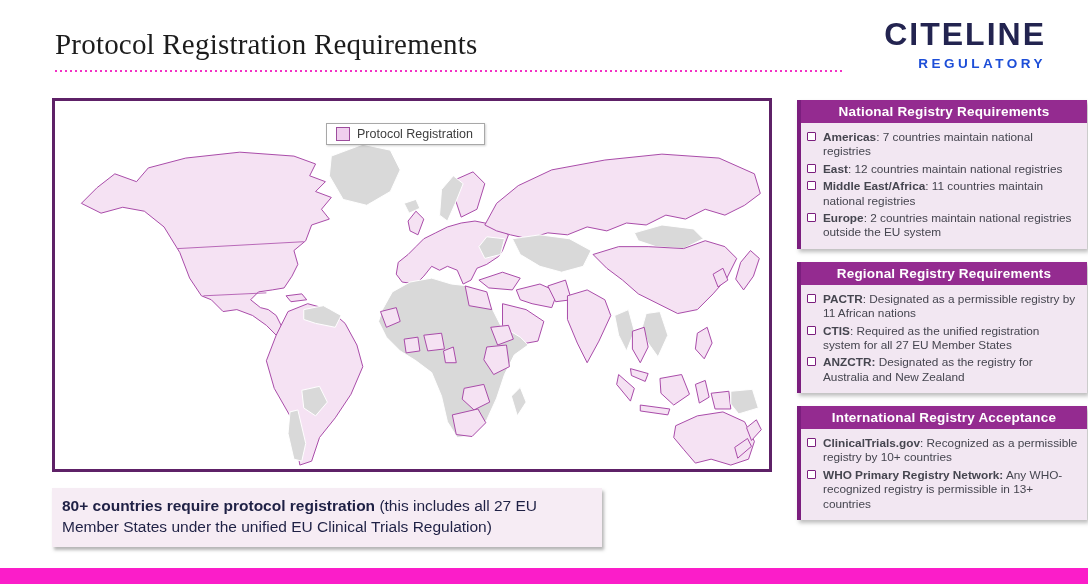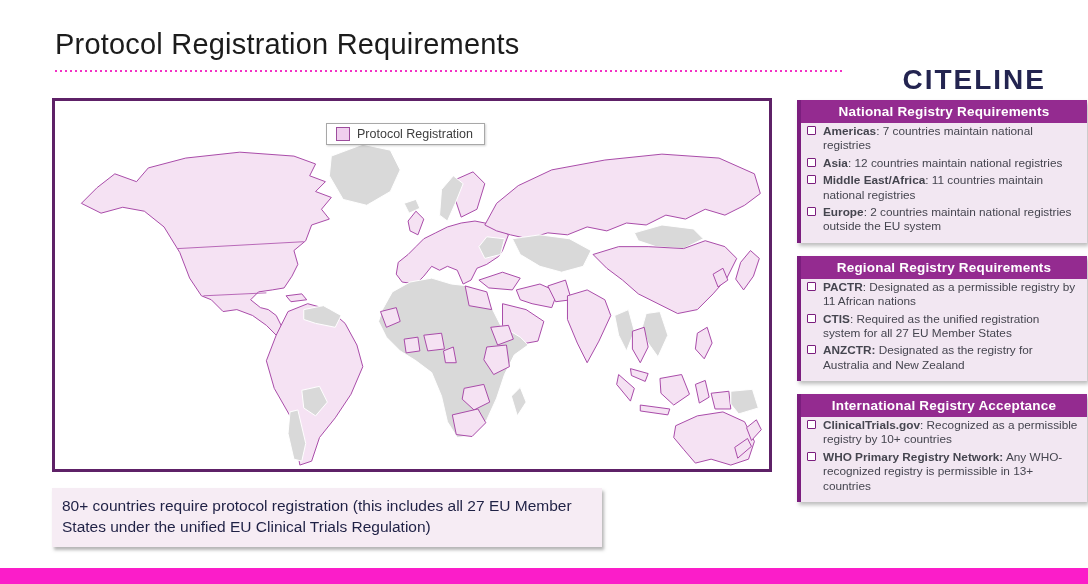--- a/index.html
+++ b/index.html
@@ -1,25 +1,25 @@
 <!DOCTYPE html>
 <html><head>
 <meta charset="utf-8">
 <style>
   html,body { margin:0; padding:0; background:#ffffff; }
   .slide { position:relative; width:1088px; height:584px; background:#ffffff;
            font-family:"Liberation Sans", sans-serif; overflow:hidden; }
 
   
   .title { position:absolute; left:55px; top:28px; font-size:29px; color:#1c1c1c;
-           font-weight:400; letter-spacing:0.2px; }
+           font-weight:400; letter-spacing:0.2px;font-family:Liberation Serif, serif; }
   .dotted-rule { position:absolute; left:55px; top:70px; width:789px; height:2px;
            background:repeating-linear-gradient(90deg,#f233c5 0 2px,transparent 2px 5px); }
   .logo { position:absolute; right:42px; top:16px; width:170px; }
-  .logo-main { font-size:28px; font-weight:700; color:#232450; letter-spacing:2px; text-align:right;margin-top:48px; }
+  .logo-main { font-size:32px; font-weight:700; color:#232450; letter-spacing:2px; text-align:right; }
   .logo-sub  { font-size:13.5px; font-weight:700; color:#1d4ed8; letter-spacing:3.5px;
                text-align:right; margin-top:3px; }
 
   
   .map-panel { position:absolute; left:52px; top:98px; width:720px; height:374px;
                border:3px solid #5e2167; background:#fff; box-sizing:border-box; }
   .map-panel svg { position:absolute; left:0; top:0; }
   .pk { fill:#f5e2f3; stroke:#a748a7; stroke-width:1; stroke-linejoin:round; }
   .gy { fill:#d9d9d9; stroke:#ffffff; stroke-width:1; stroke-linejoin:round; }
   .bd { fill:none; stroke:#a748a7; stroke-width:0.8; }
@@ -28,33 +28,33 @@
             box-shadow:1px 1px 2px rgba(0,0,0,0.18); }
   .legend-swatch { width:12px; height:12px; background:#f0cfee; border:1.5px solid #9d4c9d; }
   .legend-label { font-size:12.5px; color:#3e3e3e; white-space:nowrap; }
 
   
   .aside { position:absolute; left:797px; top:100px; width:290px; }
   .info-box { background:#f2e7f2; border-left:4px solid #7b1e7e;
               box-shadow:2px 3px 4px rgba(90,90,90,0.4); margin-bottom:13px; }
   .info-box-header { background:#942b90; color:#ffffff; font-weight:700; font-size:13.5px;
               text-align:center; padding:4px 2px; letter-spacing:0.2px; }
-  .info-box-body { padding:1px 7px 9px 6px; }
+  .info-box-body { padding:7px 7px 9px 6px; }
   .info-item { display:flex; gap:7px; font-size:11.8px; color:#45454f; line-height:1.22;
               margin-bottom:3px; }
   .info-item:last-child { margin-bottom:0;justify-content:center; }
   .bullet { flex:0 0 auto; width:7px; height:7px; border:1.7px solid #7b1e7e;
               margin-top:2px; border-radius:1px; background:#fff; }
   .term { font-weight:700; }
 
   
   .footnote { position:absolute; left:52px; top:488px; width:530px; background:#f6ecf4;
               padding:8px 10px 9px 10px; font-size:15.5px; color:#1f2145; line-height:1.35;
               box-shadow:2px 3px 3px rgba(110,110,110,0.5); }
-  .footnote .bold { font-weight:400; }
+  .footnote .bold { font-weight:700; }
 
   
   .bottom-bar { position:absolute; left:0; top:568px; width:1088px; height:16px; background:#fb1dc9; }
 </style>
 </head>
 <body>
 
 <div class="slide">
 
   <div class="title">Protocol Registration Requirements</div>
@@ -131,21 +131,21 @@
 
     <div class="info-box">
       <div class="info-box-header">National Registry Requirements</div>
       <div class="info-box-body">
         <div class="info-item">
           <span class="bullet"></span>
           <span><span class="term">Americas</span><span>: 7 countries maintain national registries</span></span>
         </div>
         <div class="info-item">
           <span class="bullet"></span>
-          <span><span class="term">Asia</span><span>: 12 countries maintain national registries</span></span>
+          <span><span class="term">East</span><span>: 12 countries maintain national registries</span></span>
         </div>
         <div class="info-item">
           <span class="bullet"></span>
           <span><span class="term">Middle East/Africa</span><span>: 11 countries maintain national registries</span></span>
         </div>
         <div class="info-item">
           <span class="bullet"></span>
           <span><span class="term">Europe</span><span>: 2 countries maintain national registries outside the EU system</span></span>
         </div>
       </div>

